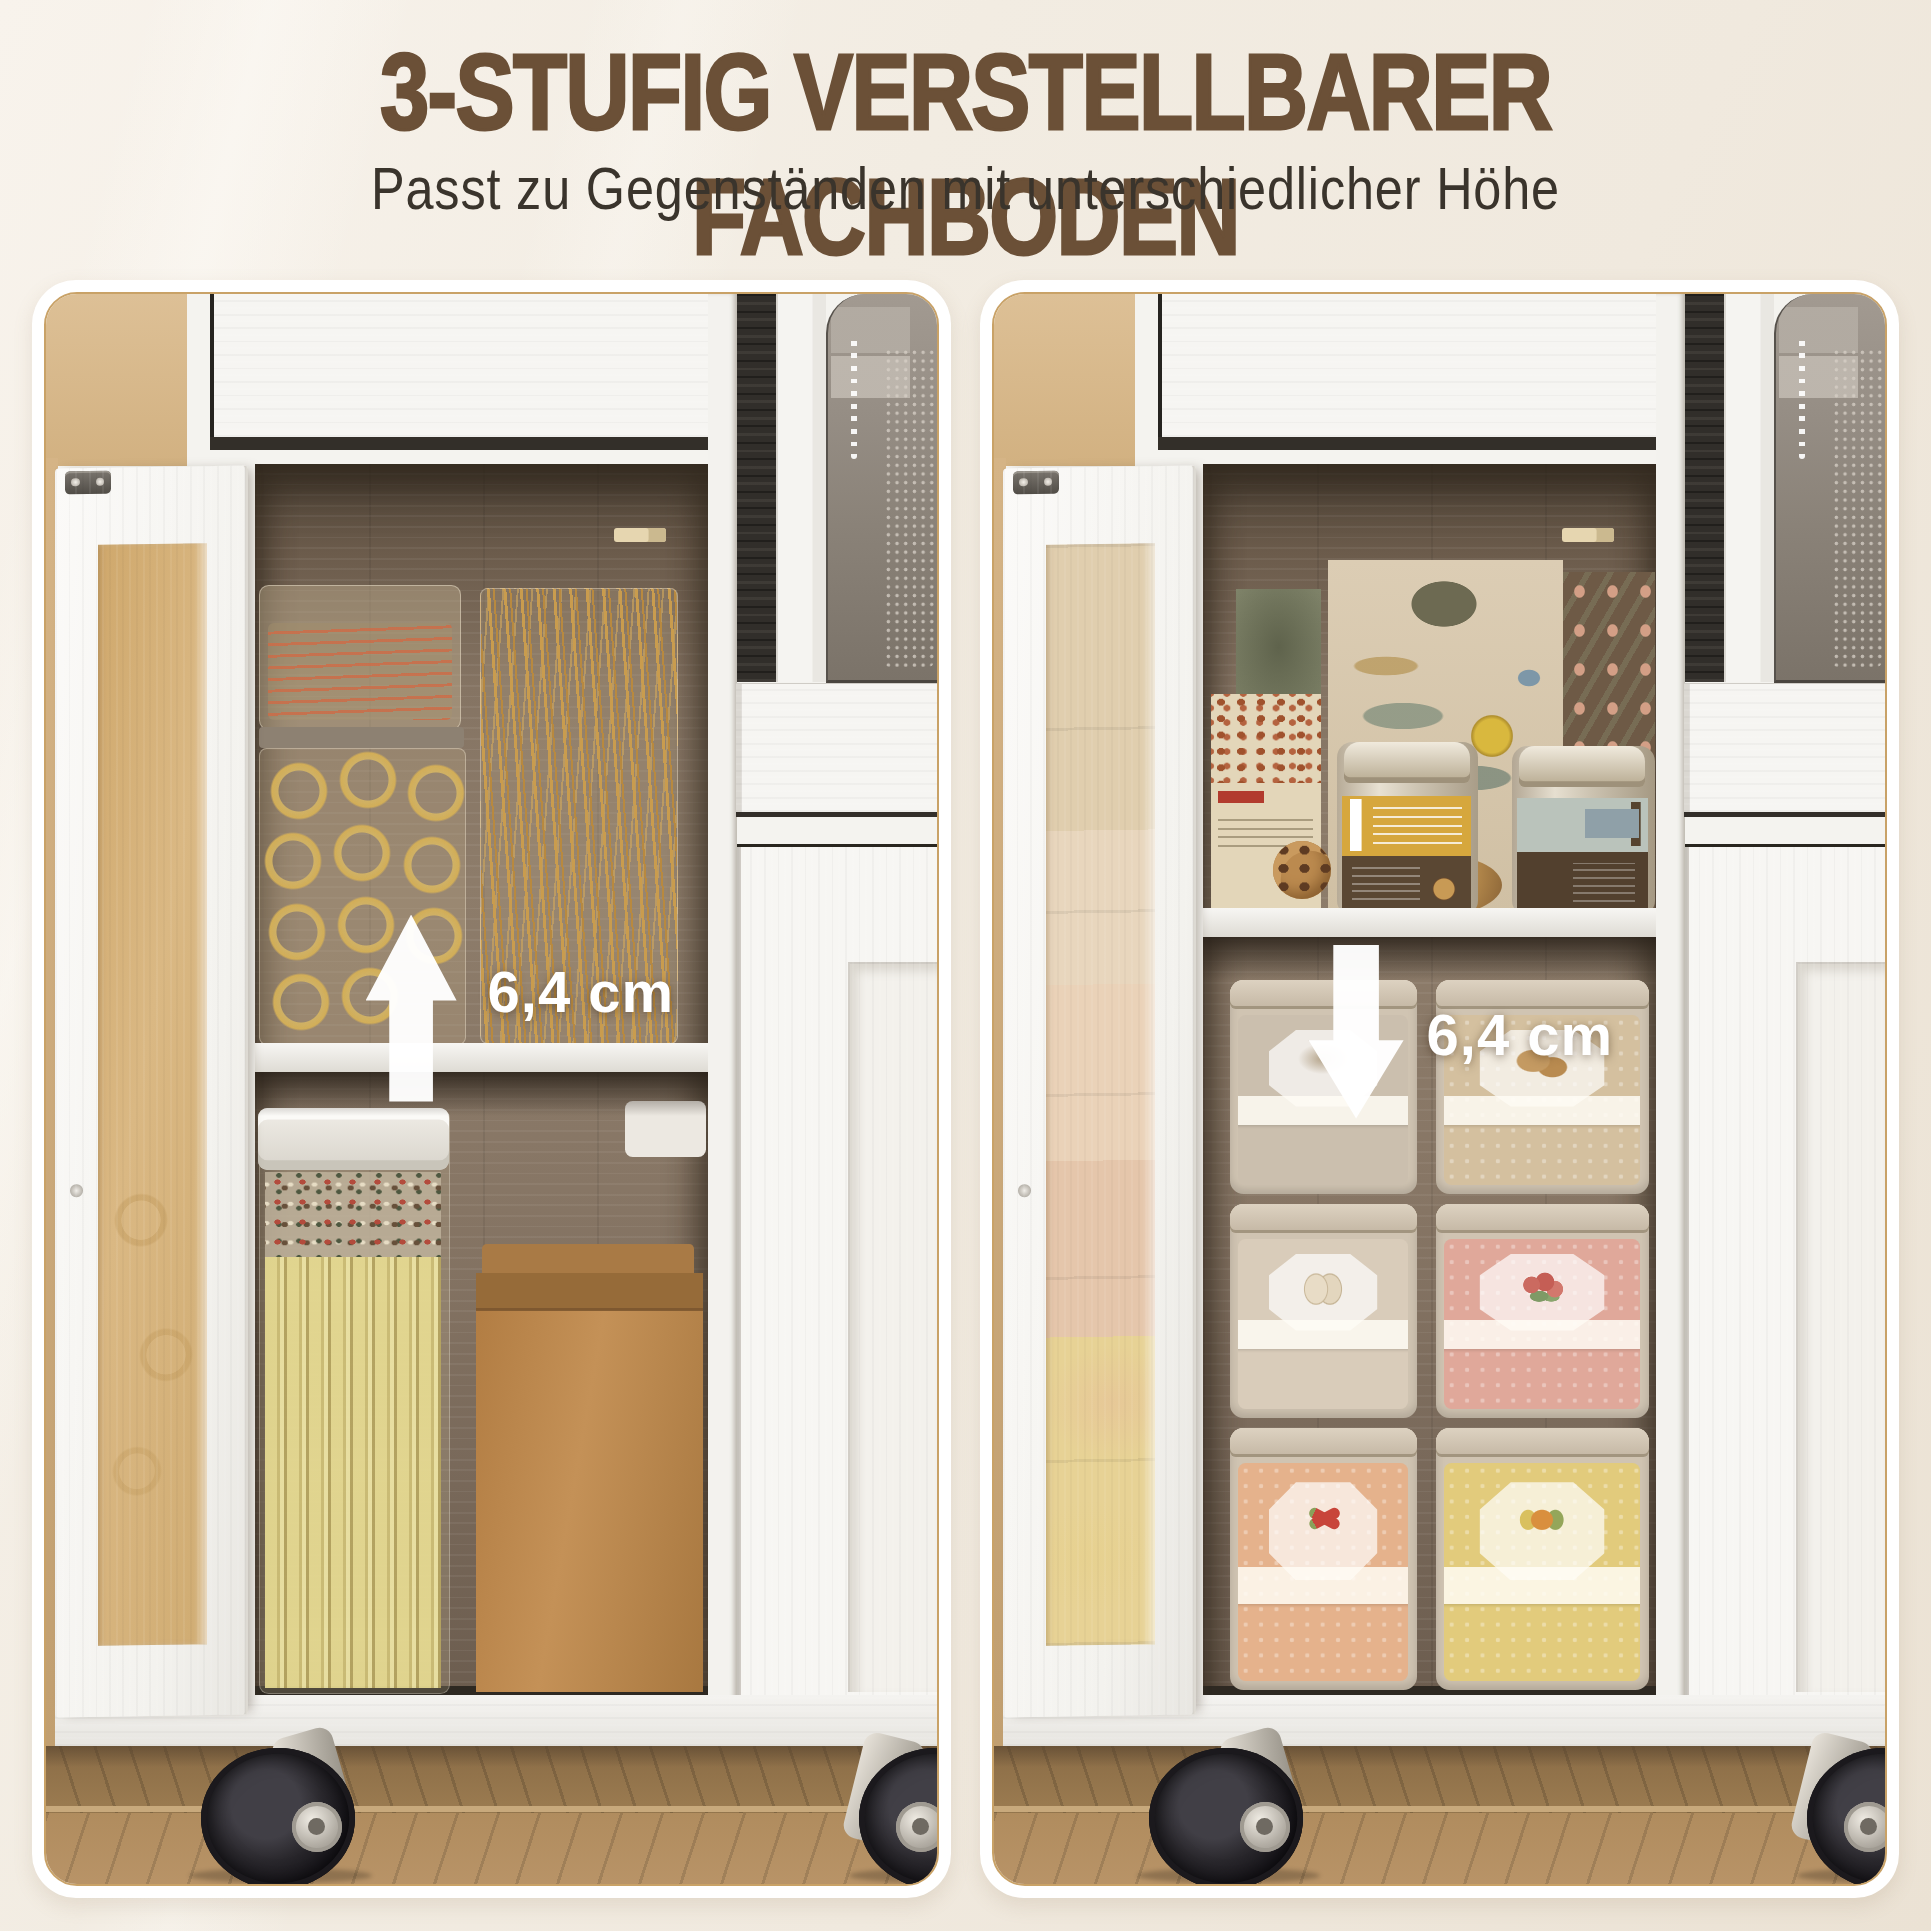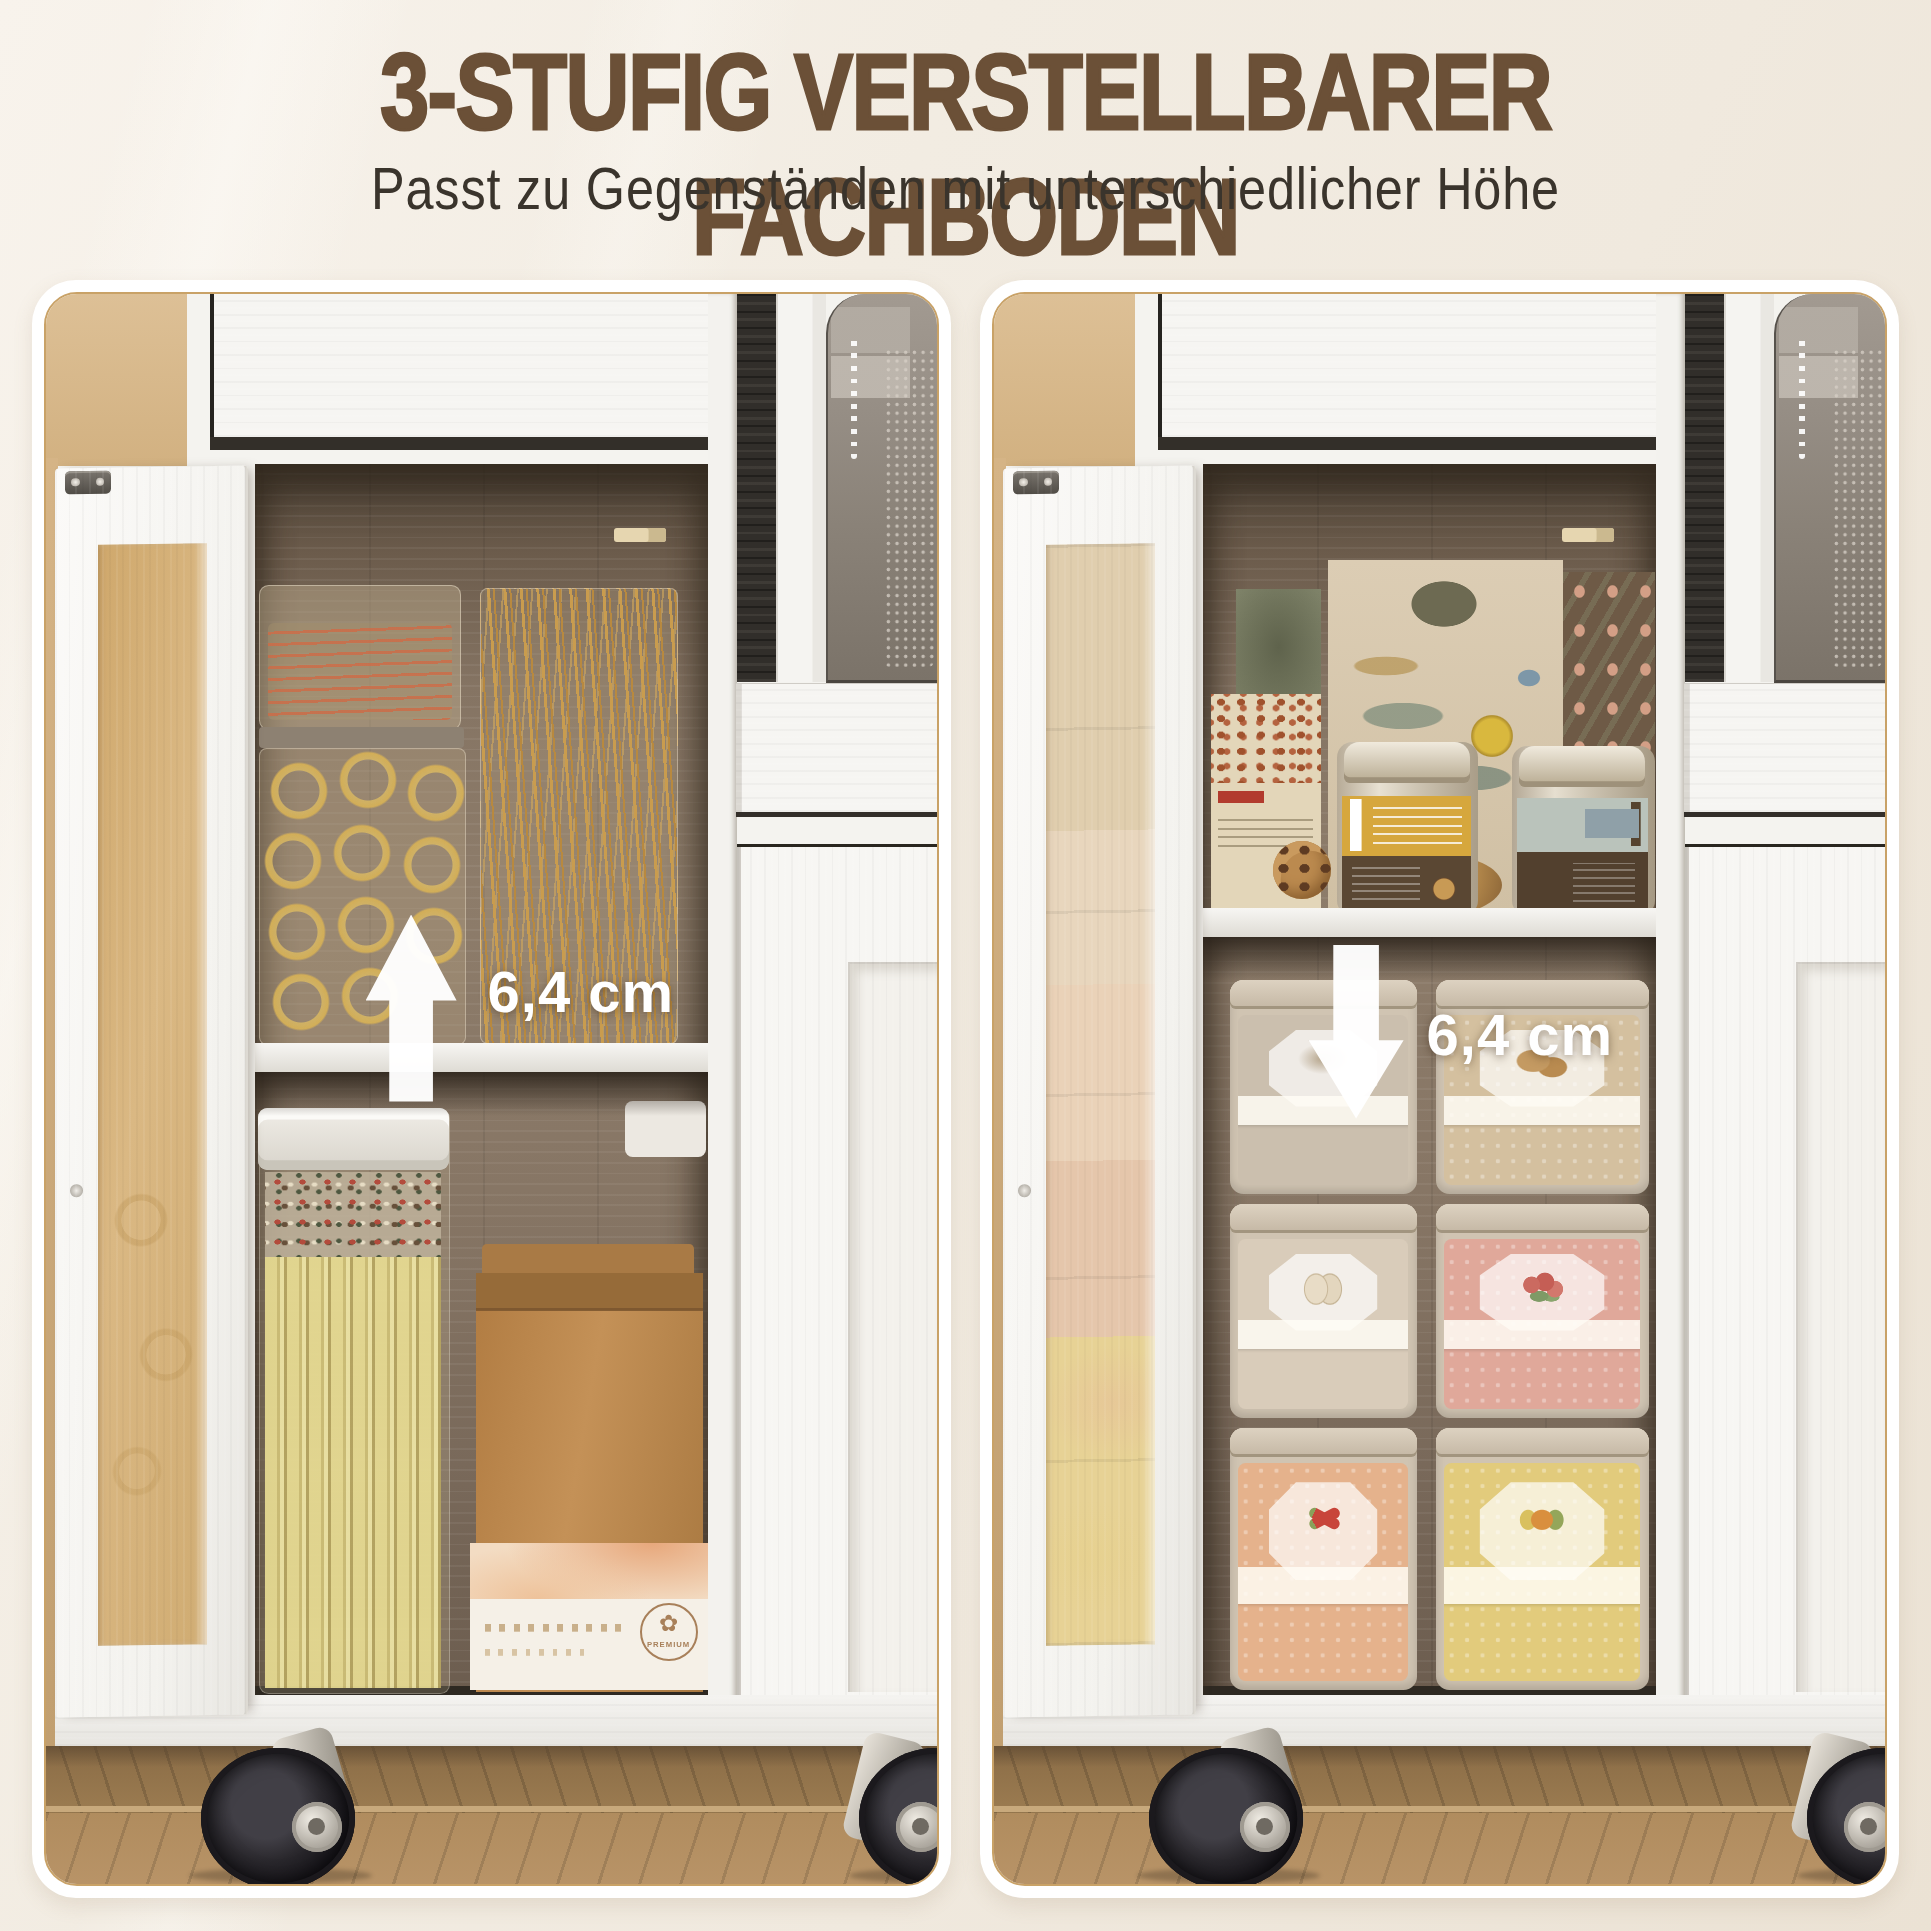--- a/index.html
+++ b/index.html
@@ -296,26 +296,20 @@
       <div class="c-spag"></div>
 
       <div class="c-lidbehind"></div>
       <div class="kraftback"></div>
       <div class="kraftbag"></div>
       <div class="c-pop">
         <div class="c-pop-lid"></div>
         <div class="c-pepper"></div>
         <div class="c-lasagna"></div>
       </div>
-      <div class="coffeebox">
-        <div class="swirl"></div>
-        <div class="stamp">
-          <div class="stamp-word">PREMIUM</div>
-        </div>
-      </div>
 
       <div class="shelf"></div>
       <div class="shelfshadow"></div>
 
       <div class="divider"></div>
       <div class="darkstrip"></div>
       <div class="whitestrip"></div>
       <div class="mw"></div>
       <div class="mwdrawer grain-h"></div>
       <div class="mwslot"></div>

